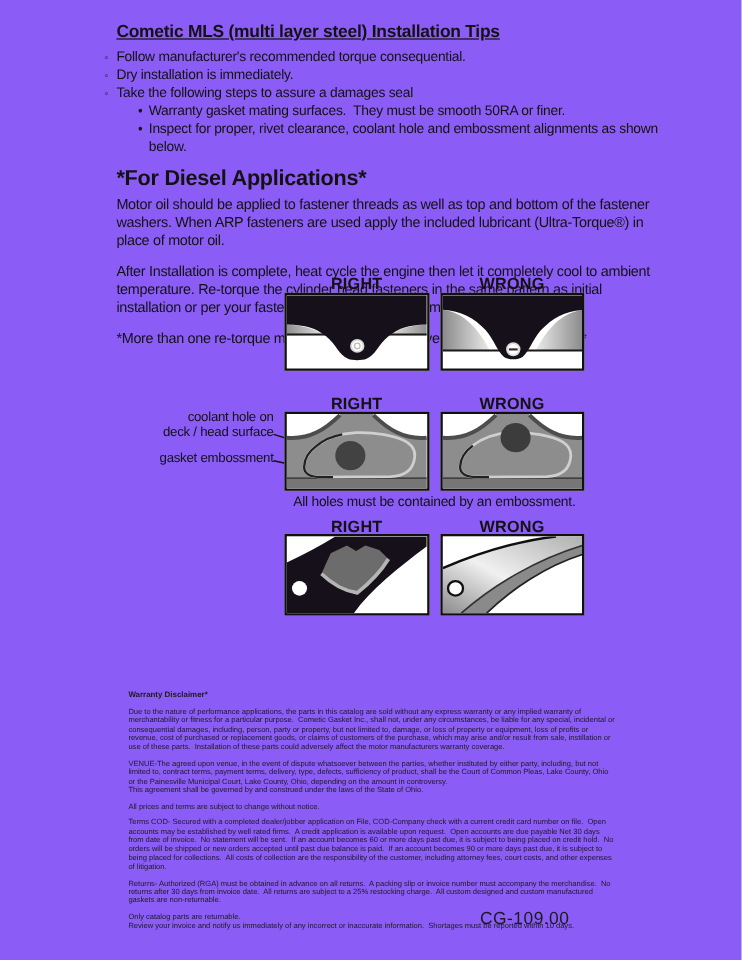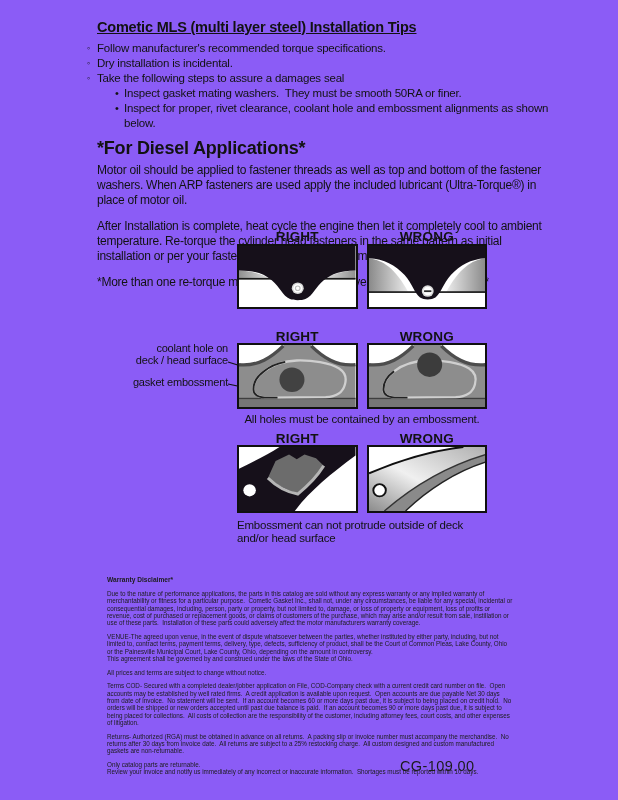--- a/index.html
+++ b/index.html
@@ -57,24 +57,24 @@
                letter-spacing:0.4px;color:#1b1b1b;margin-left:12px;}
 </style>
 </head>
 <body>
 
 <div class="page">
 
   <div class="topblock">
     <h1 class="title">Cometic MLS (multi layer steel) Installation Tips</h1>
     <div class="bullets">
-      <div class="b-row"><span class="b-mark">◦</span><span>Follow manufacturer's recommended torque specifications.</span></div>
-      <div class="b-row"><span class="b-mark">◦</span><span>Dry installation is incidental.</span></div>
+      <div class="b-row"><span class="b-mark">◦</span><span>Follow manufacturer's recommended torque consequential.</span></div>
+      <div class="b-row"><span class="b-mark">◦</span><span>Dry installation is immediately.</span></div>
       <div class="b-row"><span class="b-mark">◦</span><span>Take the following steps to assure a damages seal</span></div>
-      <div class="b-row sub"><span class="b-mark">•</span><span>Inspect gasket mating washers.  They must be smooth 50RA or finer.</span></div>
+      <div class="b-row sub"><span class="b-mark">•</span><span>Warranty gasket mating surfaces.  They must be smooth 50RA or finer.</span></div>
       <div class="b-row sub"><span class="b-mark">•</span><span>Inspect for proper, rivet clearance, coolant hole and embossment alignments as shown below.</span></div>
     </div>
     <h2 class="diesel-h">*For Diesel Applications*</h2>
     <p class="para">Motor oil should be applied to fastener threads as well as top and bottom of the fastener washers. When ARP fasteners are used apply the included lubricant (Ultra-Torque®) in place of motor oil.</p>
     <p class="para">After Installation is complete, heat cycle the engine then let it completely cool to ambient temperature. Re-torque the cylinder head fasteners in the same pattern as initial installation or per your fastener manufacturer's recommendations.</p>
     <p class="para note">*More than one re-torque may be required to achieve proper fastener stretch*</p>
   </div>
 
   <div class="figlabels labels1">
     <span>RIGHT</span>
@@ -198,22 +198,20 @@
         <rect width="121" height="68" fill="#fff"></rect>
         <path d="M0,28 C32,14 64,4 98,0 L121,0 L121,8 C82,20 45,42 16,68 L0,68 Z" fill="url(#g3s)"></path>
         <path d="M0,28 C32,14 64,4 98,0" stroke="#101010" stroke-width="2.2" fill="none"></path>
         <path d="M121,8 C82,20 45,42 16,68 L38,68 C60,46 90,26 121,16 Z" fill="#8a8a8a"></path>
         <path d="M121,8 C82,20 45,42 16,68" stroke="#333333" stroke-width="1.5" fill="none"></path>
         <path d="M121,16 C90,26 60,46 38,68" stroke="#222222" stroke-width="1.5" fill="none"></path>
         <circle cx="11" cy="46" r="6.5" fill="#ffffff" stroke="#111111" stroke-width="2"></circle>
       </svg>
     </div>
   </div>
-  <div class="figcap cap3">Embossment can not protrude outside of deck
-and/or head surface</div>
 
   <div class="disclaimer">
     <div class="disc-h">Warranty Disclaimer*</div>
     <p class="disc-p">Due to the nature of performance applications, the parts in this catalog are sold without any express warranty or any implied warranty of merchantability or fitness for a particular purpose.  Cometic Gasket Inc., shall not, under any circumstances, be liable for any special, incidental or consequential damages, including, person, party or property, but not limited to, damage, or loss of property or equipment, loss of profits or revenue, cost of purchased or replacement goods, or claims of customers of the purchase, which may arise and/or result from sale, instillation or use of these parts.  Installation of these parts could adversely affect the motor manufacturers warranty coverage.</p>
     <p class="disc-p">VENUE-The agreed upon venue, in the event of dispute whatsoever between the parties, whether instituted by either party, including, but not limited to, contract terms, payment terms, delivery, type, defects, sufficiency of product, shall be the Court of Common Pleas, Lake County, Ohio or the Painesville Municipal Court, Lake County, Ohio, depending on the amount in controversy.
 This agreement shall be governed by and construed under the laws of the State of Ohio.</p>
     <p class="disc-p">All prices and terms are subject to change without notice.</p>
     <p class="disc-p">Terms COD- Secured with a completed dealer/jobber application on File, COD-Company check with a current credit card number on file.  Open accounts may be established by well rated firms.  A credit application is available upon request.  Open accounts are due payable Net 30 days from date of invoice.  No statement will be sent.  If an account becomes 60 or more days past due, it is subject to being placed on credit hold.  No orders will be shipped or new orders accepted until past due balance is paid.  If an account becomes 90 or more days past due, it is subject to being placed for collections.  All costs of collection are the responsibility of the customer, including attorney fees, court costs, and other expenses of litigation.</p>
     <p class="disc-p">Returns- Authorized (RGA) must be obtained in advance on all returns.  A packing slip or invoice number must accompany the merchandise.  No returns after 30 days from invoice date.  All returns are subject to a 25% restocking charge.  All custom designed and custom manufactured gaskets are non-returnable.</p>
     <p class="disc-p">Only catalog parts are returnable.

